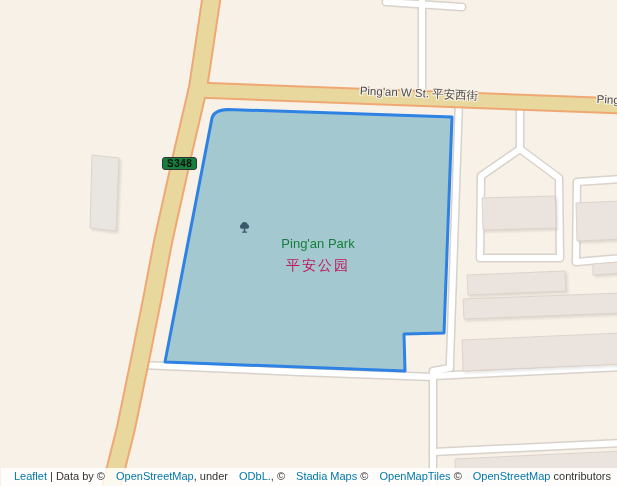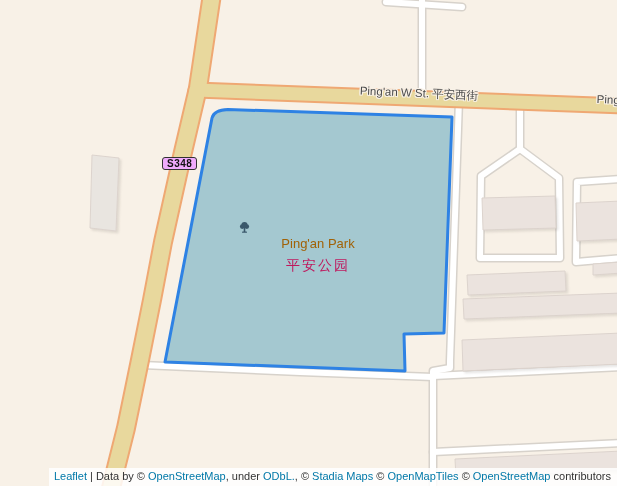--- a/index.html
+++ b/index.html
@@ -4,46 +4,46 @@
 <style>
   html,body{margin:0;padding:0;background:#ddd;}
   .map{
     position:relative;width:617px;height:486px;overflow:hidden;
     background:#f8f1e7;font-family:"Liberation Sans",sans-serif;
     cursor:grab;
   }
   .map svg{position:absolute;left:0;top:0;display:block;}
   .shield{
     position:absolute;left:162px;top:157px;
-    background:#f0abfc;border:1.5px solid #333333;border-radius:3px;
+    background:#15803d;border:1.5px solid #333333;border-radius:3px;
     font-size:10px;font-weight:bold;color:#111;line-height:11px;
     padding:0 4px;letter-spacing:.5px;
   }
   .road-label{
     position:absolute;font-size:11.5px;color:#4a4a4a;white-space:nowrap;
     text-shadow:-1px 0 #f8f1e7,1px 0 #f8f1e7,0 -1px #f8f1e7,0 1px #f8f1e7,
                 -1px -1px #f8f1e7,1px 1px #f8f1e7,1px -1px #f8f1e7,-1px 1px #f8f1e7;
   }
   .road-label.main{left:344px;top:86px;width:150px;text-align:center;
     transform:rotate(2.4deg);transform-origin:center;}
   .road-label.repeat{left:597px;top:92px;transform:rotate(2.4deg);transform-origin:left top;}
   .park-label{
     position:absolute;left:238px;top:221px;width:160px;text-align:center;
     pointer-events:none;
   }
   .park-label .tree{display:block;height:13px;color:#3a586b;margin-bottom:2px;}
-  .park-label .en{display:block;font-size:13px;font-weight:500;color:#a16207;
+  .park-label .en{display:block;font-size:13px;font-weight:500;color:#15803d;
     text-shadow:0 0 2px #a4c8d0;margin-bottom:6px;}
   .park-label .zh{display:block;font-size:14px;color:#be185d;letter-spacing:2px;}
   .attribution{
     position:absolute;right:0;bottom:0;height:18px;line-height:17px;
     background:rgba(255,255,255,0.85);padding:0 6px 0 5px;
     font-size:11px;color:#333;white-space:pre;
   }
-  .attribution .link{color:#0078A8;cursor:pointer;}
+  .attribution .link{color:#0078A8;cursor:pointer;margin-left:8px;}
   .attribution .plain{color:#333;}
 </style>
 </head>
 <body>
 
 <div class="map">
 
   <svg width="617" height="486" viewBox="0 0 617 486">
 
     <g stroke="#d7d2cb" stroke-width="9" fill="none" stroke-linecap="round" stroke-linejoin="round">

